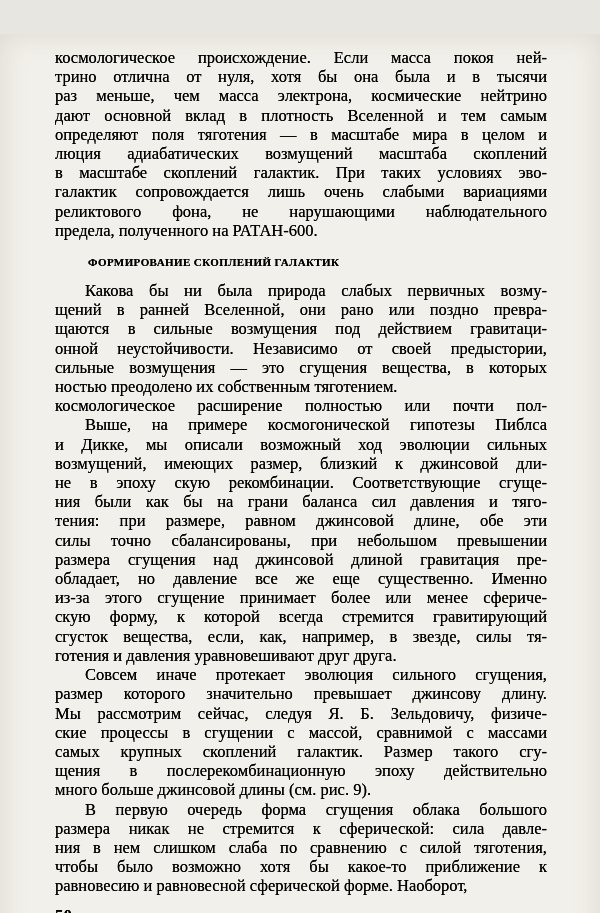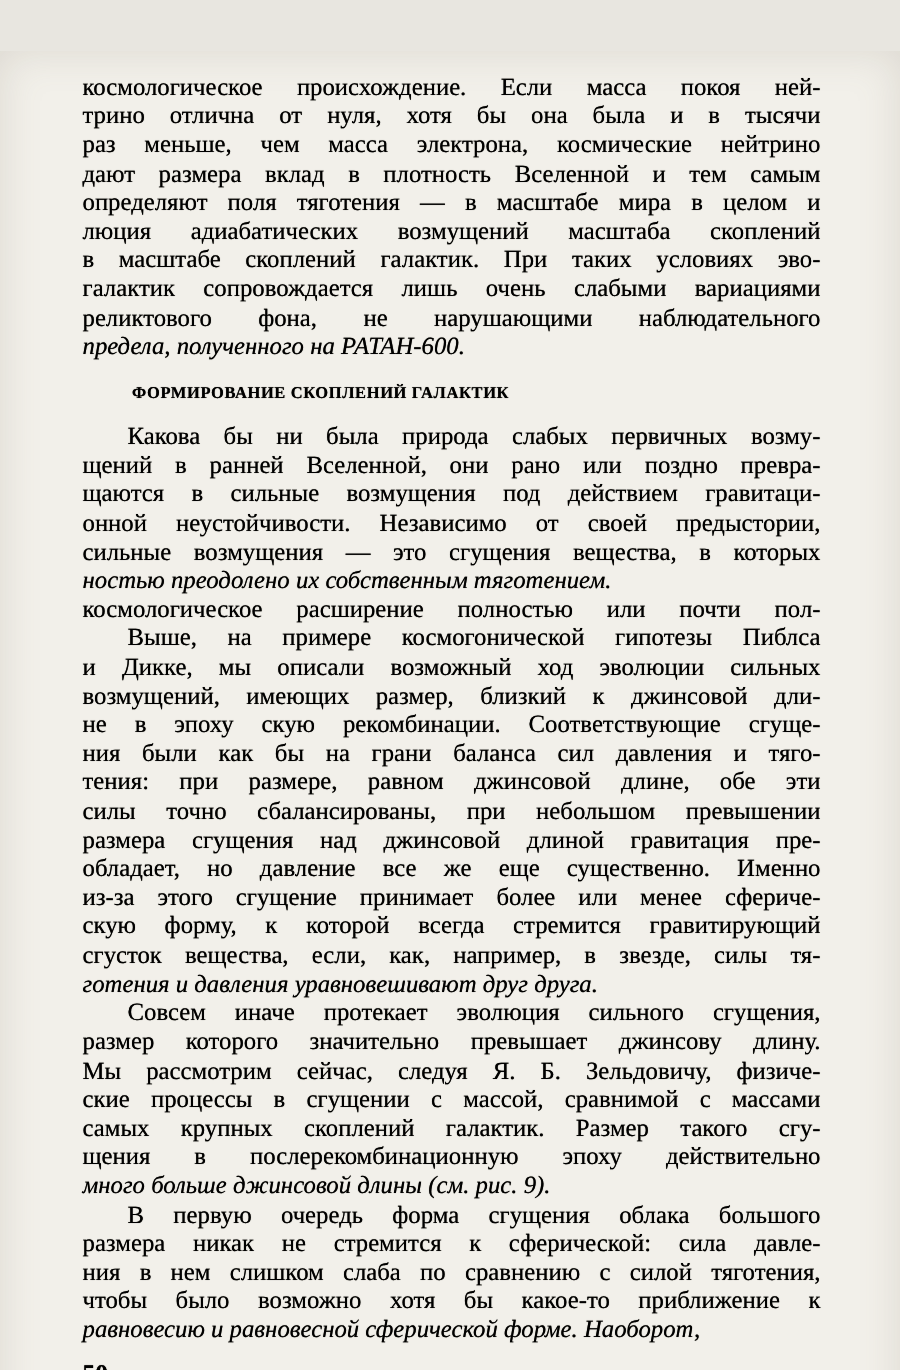--- a/index.html
+++ b/index.html
@@ -30,21 +30,20 @@
     font-size: 16.5px;
     line-height: 19.2px;
     text-align: justify;
     text-align-last: justify;
     white-space: nowrap; 
     white-space: normal;
     text-shadow: 0 0 0.45px #242119; 
   }
   .line.last {
     text-align-last: left;
-    font-style: italic;
   }
   .para.indent .line:first-child {
     text-indent: 30px;
   }
   .heading {
     font-size: 11px;
     font-weight: bold;
     letter-spacing: 0.4px;
     line-height: 19px;
     margin: 13px 0 9px 33px;
@@ -61,21 +60,21 @@
 </style>
 </head>
 <body>
 
 <div class="page" style="background: rgb(242, 240, 234); color: #000000; margin-top: 34px;">
   <div class="text-block">
       <div class="para">
         <div class="line">космологическое происхождение. Если масса покоя ней-</div>
         <div class="line">трино отлична от нуля, хотя бы она была и в тысячи</div>
         <div class="line">раз меньше, чем масса электрона, космические нейтрино</div>
-        <div class="line">дают размера вклад в плотность Вселенной и тем самым</div>
+        <div class="line">дают основной вклад в плотность Вселенной и тем самым</div>
         <div class="line">определяют поля тяготения — в масштабе мира в целом и</div>
         <div class="line">люция адиабатических возмущений масштаба скоплений</div>
         <div class="line">в масштабе скоплений галактик. При таких условиях эво-</div>
         <div class="line">галактик сопровождается лишь очень слабыми вариациями</div>
         <div class="line">реликтового фона, не нарушающими наблюдательного</div>
         <div class="line last">предела, полученного на РАТАН-600.</div>
       </div>
       <div class="heading">ФОРМИРОВАНИЕ СКОПЛЕНИЙ ГАЛАКТИК</div>
       <div class="para indent">
         <div class="line">Какова бы ни была природа слабых первичных возму-</div>

